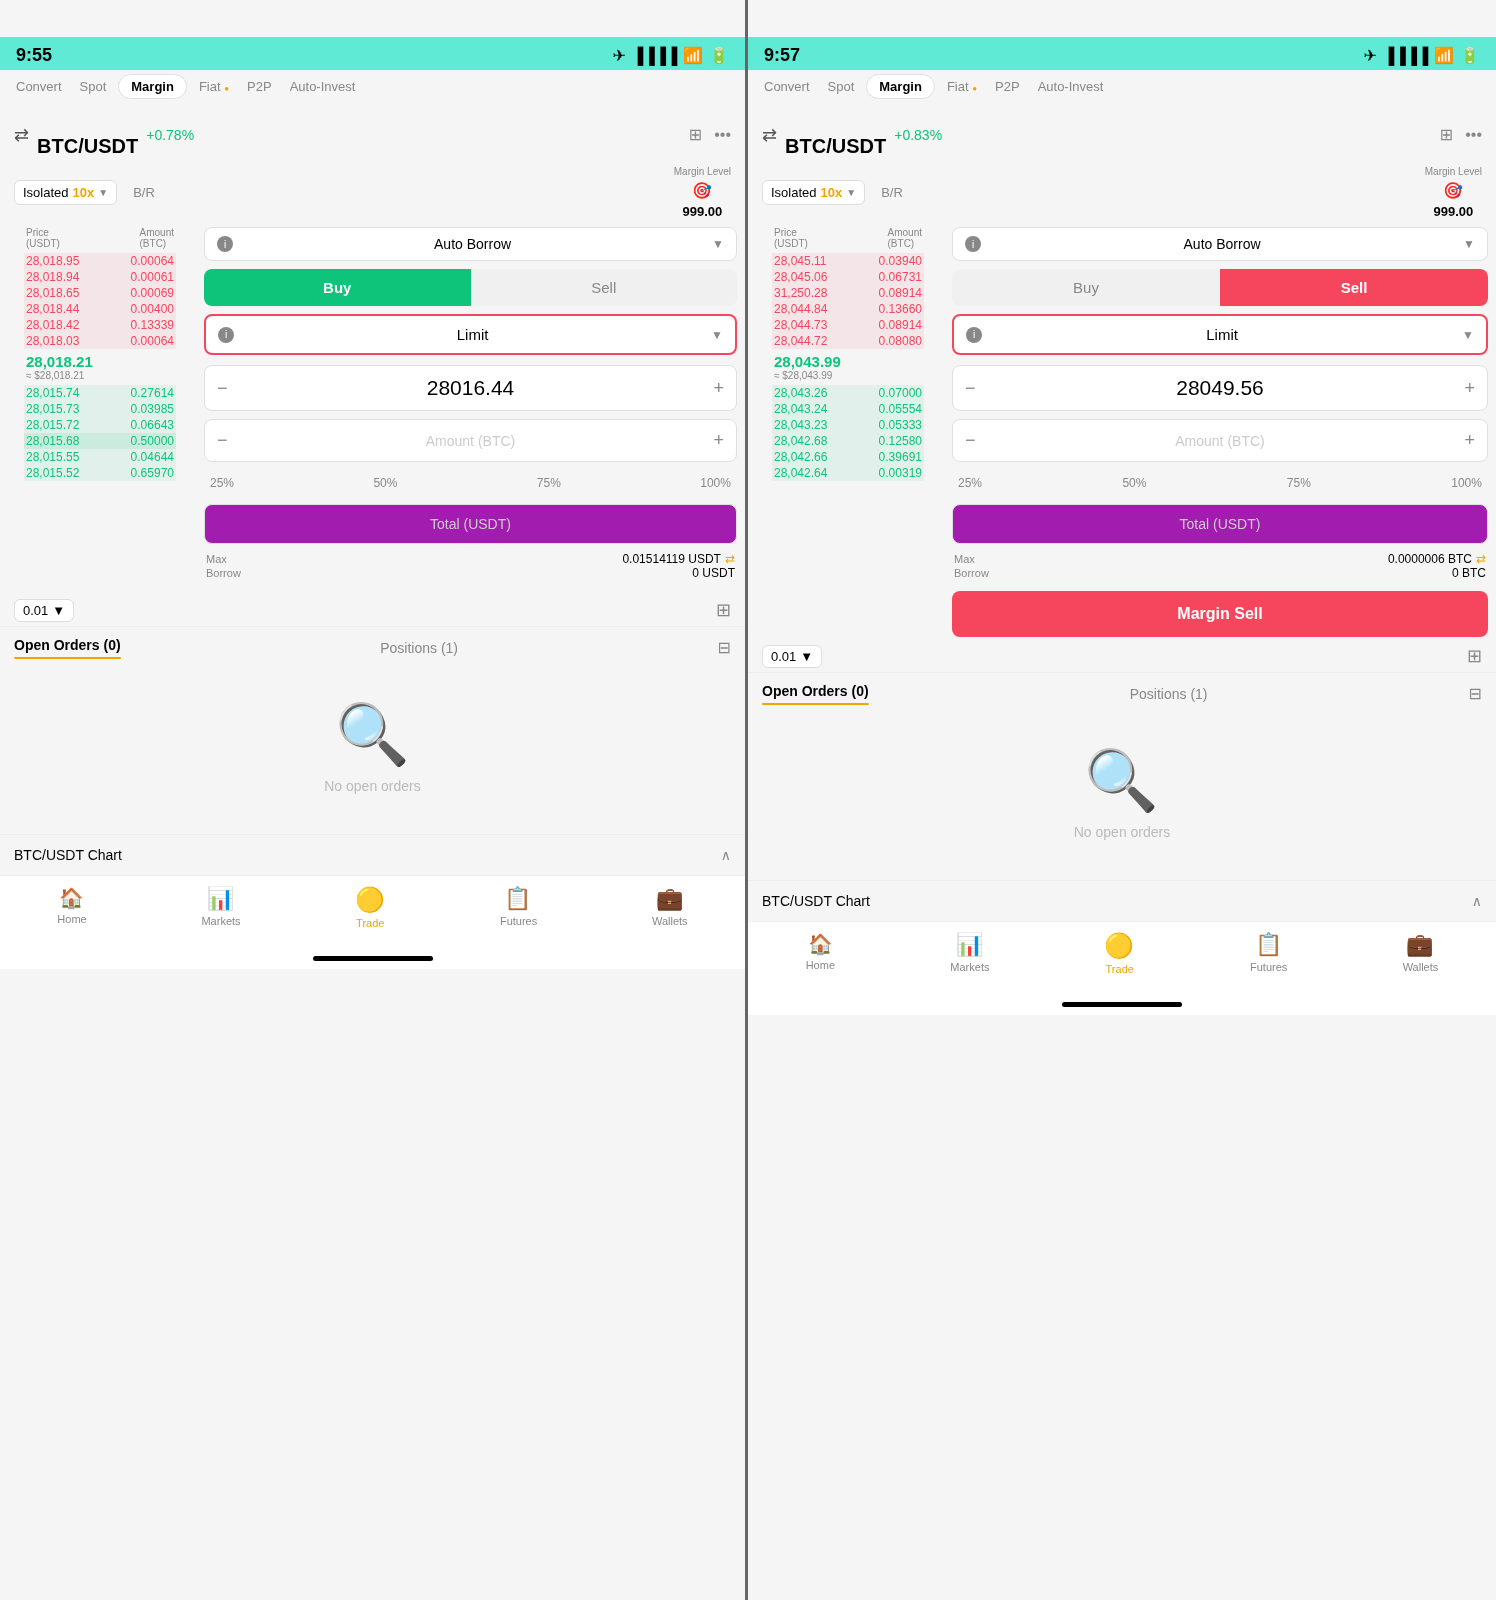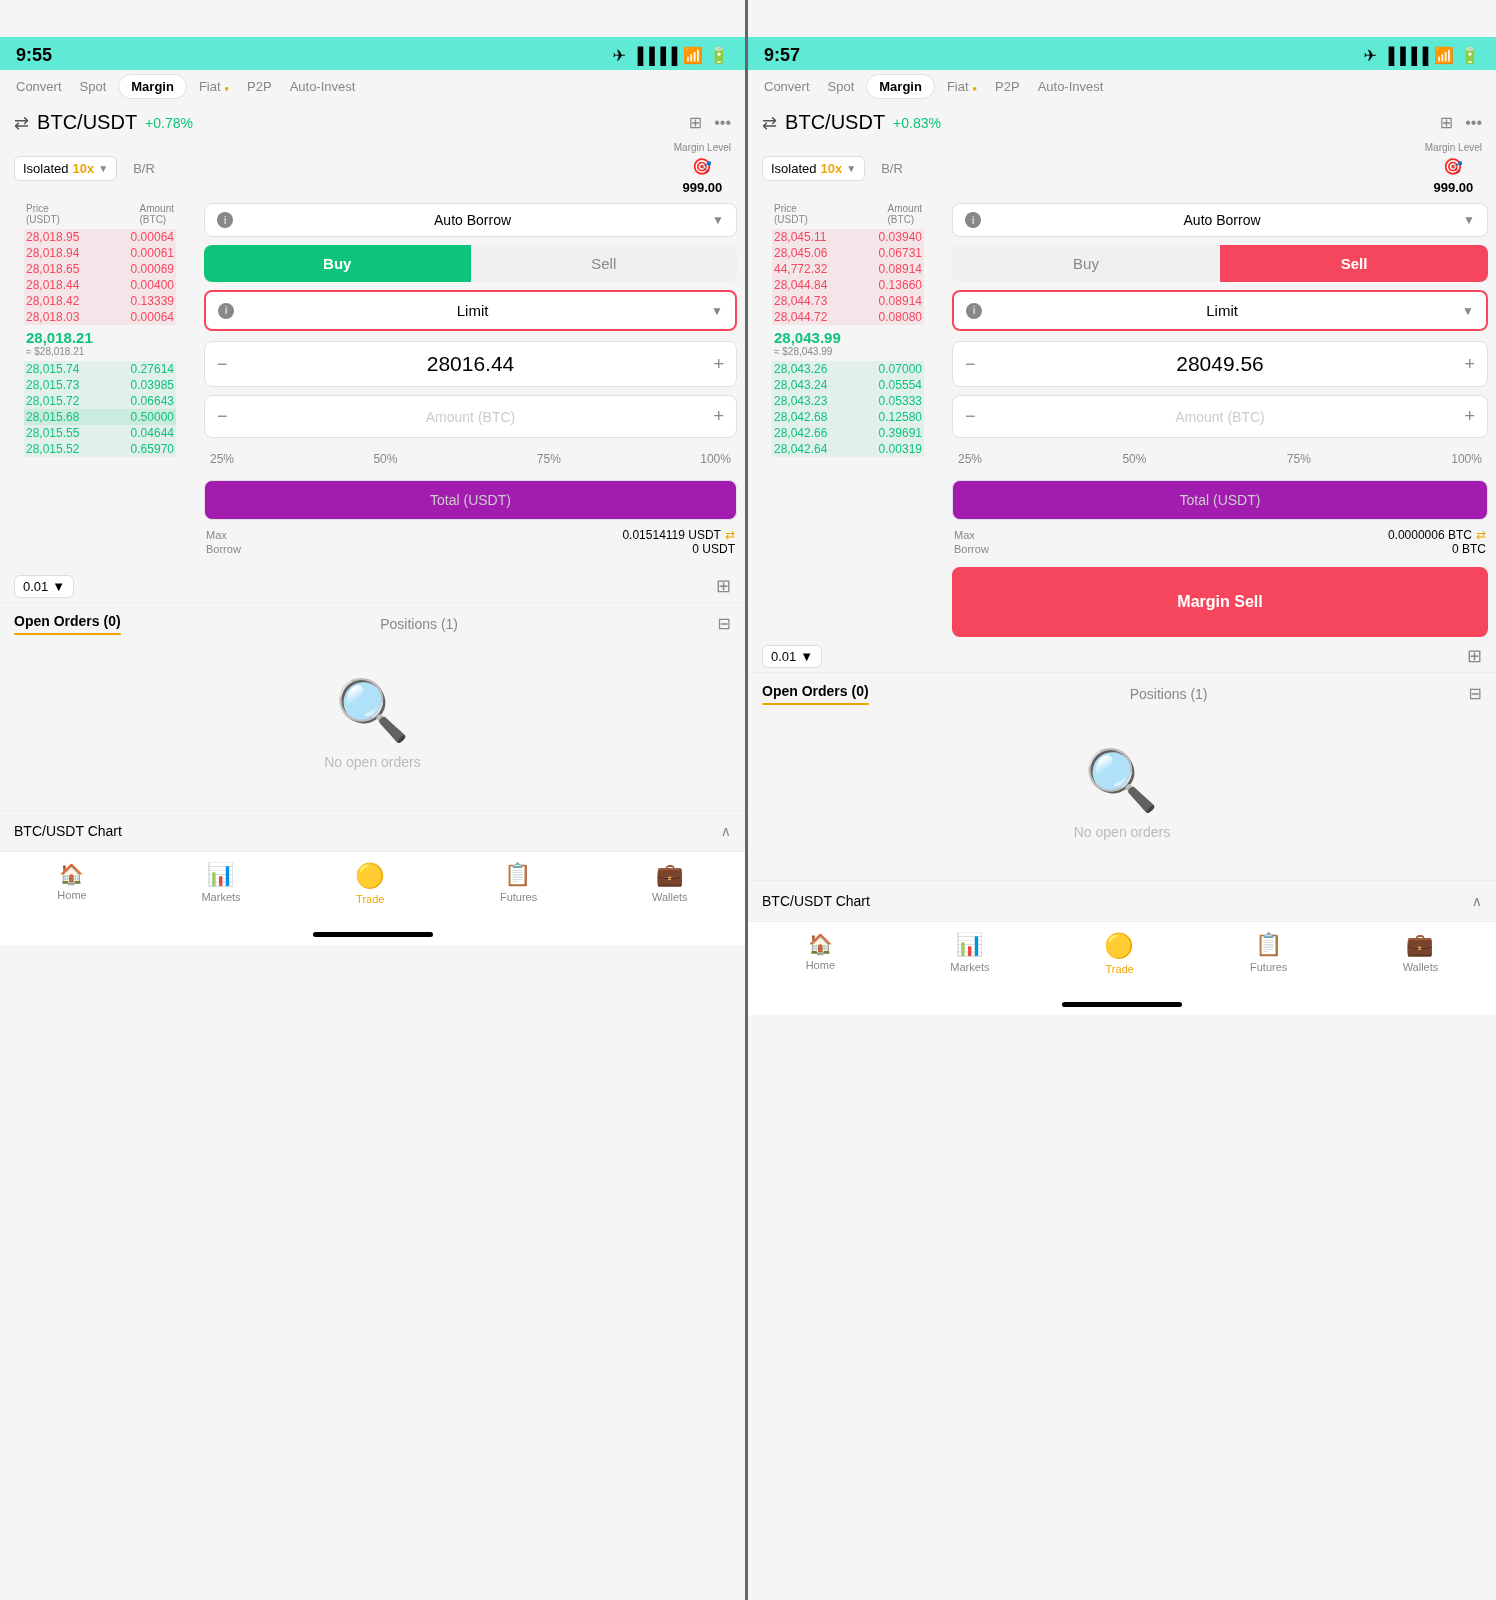--- a/index.html
+++ b/index.html
@@ -15,21 +15,21 @@
     
     
     .nav-tabs { display: flex; align-items: center; padding: 4px 10px; background: #f5f5f5; gap: 6px; overflow: hidden; }
     .nav-tab { font-size: 13px; color: #888; padding: 4px 6px; white-space: nowrap; }
     .nav-tab.active { color: #000; font-weight: 600; background: #fff; border-radius: 16px; padding: 4px 12px; border: 1px solid #e0e0e0; }
     
     
     .pair-header { display: flex; justify-content: space-between; align-items: center; padding: 8px 14px 4px; }
     .pair-title { display: flex; align-items: center; gap: 8px; }
     .pair-swap-icon { color: #555; font-size: 18px; }
-    .pair-name { font-size: 20px; font-weight: 400; color: #000; }
+    .pair-name { font-size: 20px; font-weight: 700; color: #000; margin-top: 24px; }
     .pair-change-pos { color: #0ec47a; font-size: 14px; font-weight: 500; }
     .pair-actions { display: flex; gap: 12px; align-items: center; }
     .action-icon { color: #888; font-size: 16px; }
     
     
     .margin-controls { display: flex; justify-content: space-between; align-items: center; padding: 4px 14px; }
     .isolated-badge { display: flex; align-items: center; gap: 4px; border: 1px solid #ddd; border-radius: 6px; padding: 4px 8px; font-size: 13px; background: #fff; }
     .leverage { color: #f0a500; font-weight: 600; }
     .br-label { font-size: 13px; color: #888; margin-left: 8px; }
     .margin-level { display: flex; align-items: center; gap: 4px; font-size: 11px; color: #888; flex-direction: column; }
@@ -86,21 +86,21 @@
     
     
     .max-borrow-row { display: flex; justify-content: space-between; align-items: flex-start; margin-bottom: 10px; padding: 0 2px; }
     .max-borrow-label { font-size: 11px; color: #888; line-height: 1.3; }
     .max-borrow-values { text-align: right; font-size: 12px; color: #000; }
     .max-borrow-val { display: flex; align-items: center; gap: 4px; justify-content: flex-end; }
     .swap-icon-small { color: #f0a500; font-size: 12px; }
     
     
     .margin-buy-btn { width: 100%; padding: 14px; background: #0ec47a; border-radius: 8px; color: #fff; font-size: 16px; font-weight: 600; text-align: center; }
-    .margin-sell-btn { width: 100%; padding: 26px; background: #f6465d; border-radius: 8px; color: #fff; font-size: 16px; font-weight: 600; text-align: center; }
+    .margin-sell-btn { width: 100%; padding: 14px; background: #f6465d; border-radius: 8px; color: #fff; font-size: 16px; font-weight: 600; text-align: center; }
     
     
     .bottom-controls { display: flex; justify-content: space-between; align-items: center; padding: 4px 14px; }
     .tick-selector { display: flex; align-items: center; gap: 4px; border: 1px solid #ddd; border-radius: 6px; padding: 3px 8px; font-size: 13px; background: #fff; }
     .chart-type-icon { color: #888; font-size: 18px; }
     
     
     .open-orders-tabs { display: flex; justify-content: space-between; align-items: center; padding: 10px 14px 0; border-top: 1px solid #eee; }
     .orders-tab { display: flex; flex-direction: column; gap: 4px; }
     .orders-tab-label { font-size: 14px; font-weight: 600; color: #000; }
@@ -418,21 +418,21 @@
         </div>
         <div class="ob-row sell ob-bg-sell">
           <span>28,045.11</span>
           <span>0.03940</span>
         </div>
         <div class="ob-row sell ob-bg-sell">
           <span>28,045.06</span>
           <span>0.06731</span>
         </div>
         <div class="ob-row sell ob-bg-sell">
-          <span>44,772.32</span>
+          <span>31,250.28</span>
           <span>0.08914</span>
         </div>
         <div class="ob-row sell ob-bg-sell">
           <span>28,044.84</span>
           <span>0.13660</span>
         </div>
         <div class="ob-row sell ob-bg-sell">
           <span>28,044.73</span>
           <span>0.08914</span>
         </div>

